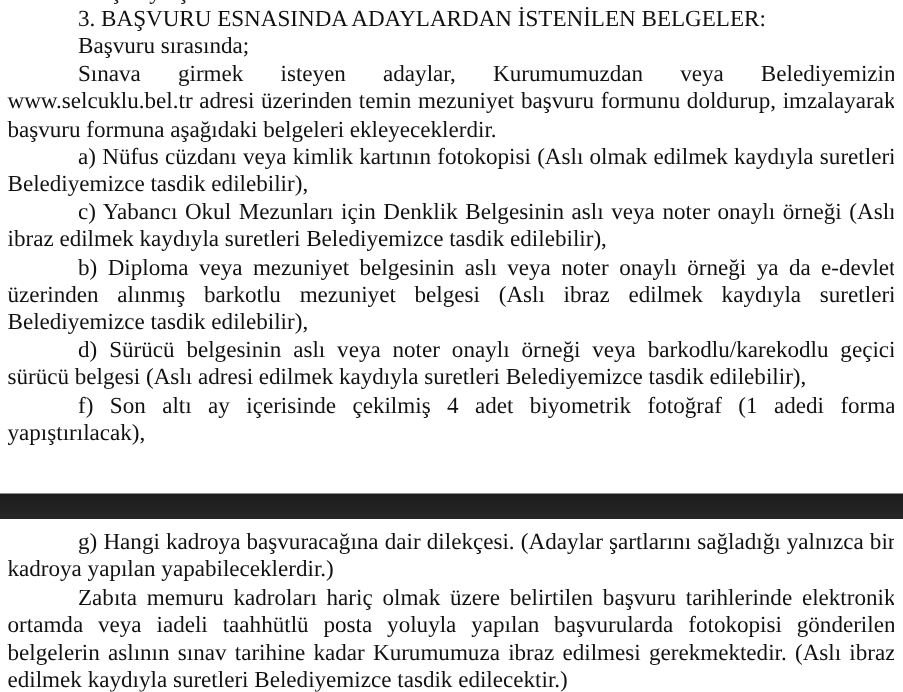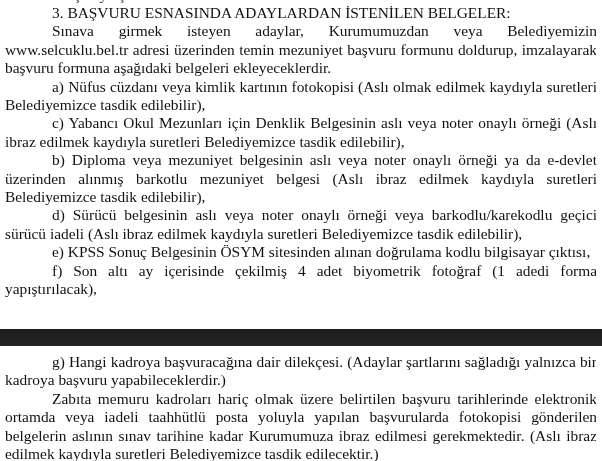--- a/index.html
+++ b/index.html
@@ -61,30 +61,30 @@
     color: #222;
   }
 </style>
 </head>
 <body>
 
 <div class="page page-top">
   <div class="cutoff-line">hususlarda şikayetçi olunamaz.</div>
   <div class="text-block" style="top:4px;">
     <p class="para">3. BAŞVURU ESNASINDA ADAYLARDAN İSTENİLEN BELGELER:</p>
+    <p class="para">Başvuru sırasında;</p>
     <p class="para">Sınava girmek isteyen adaylar, Kurumumuzdan veya Belediyemizin www.selcuklu.bel.tr adresi üzerinden temin mezuniyet başvuru formunu doldurup, imzalayarak başvuru formuna aşağıdaki belgeleri ekleyeceklerdir.</p>
     <p class="para"><span>a)</span> <span>Nüfus cüzdanı veya kimlik kartının fotokopisi (Aslı olmak edilmek kaydıyla suretleri Belediyemizce tasdik edilebilir),</span></p>
     <p class="para"><span>c)</span> <span>Yabancı Okul Mezunları için Denklik Belgesinin aslı veya noter onaylı örneği (Aslı ibraz edilmek kaydıyla suretleri Belediyemizce tasdik edilebilir),</span></p>
     <p class="para"><span>b)</span> <span>Diploma veya mezuniyet belgesinin aslı veya noter onaylı örneği ya da e-devlet üzerinden alınmış barkotlu mezuniyet belgesi (Aslı ibraz edilmek kaydıyla suretleri Belediyemizce tasdik edilebilir),</span></p>
-    <p class="para"><span>d)</span> <span>Sürücü belgesinin aslı veya noter onaylı örneği veya barkodlu/karekodlu geçici sürücü iadeli (Aslı ibraz edilmek kaydıyla suretleri Belediyemizce tasdik edilebilir),</span></p>
-    <p class="para"><span>e)</span> <span>KPSS Sonuç Belgesinin ÖSYM sitesinden alınan doğrulama kodlu bilgisayar çıktısı,</span></p>
+    <p class="para"><span>d)</span> <span>Sürücü belgesinin aslı veya noter onaylı örneği veya barkodlu/karekodlu geçici sürücü belgesi (Aslı adresi edilmek kaydıyla suretleri Belediyemizce tasdik edilebilir),</span></p>
     <p class="para"><span>f)</span> <span>Son altı ay içerisinde çekilmiş 4 adet biyometrik fotoğraf (1 adedi forma yapıştırılacak),</span></p>
   </div>
 </div>
 
 <div class="page-gap"></div>
 
 <div class="page page-bottom">
   <div class="text-block" style="top:7px;">
-    <p class="para"><span>g)</span> <span>Hangi kadroya başvuracağına dair dilekçesi. (Adaylar şartlarını sağladığı yalnızca bir kadroya başvuru yapabileceklerdir.)</span></p>
+    <p class="para"><span>g)</span> <span>Hangi kadroya başvuracağına dair dilekçesi. (Adaylar şartlarını sağladığı yalnızca bir kadroya yapılan yapabileceklerdir.)</span></p>
     <p class="para">Zabıta memuru kadroları hariç olmak üzere belirtilen başvuru tarihlerinde elektronik ortamda veya iadeli taahhütlü posta yoluyla yapılan başvurularda fotokopisi gönderilen belgelerin aslının sınav tarihine kadar Kurumumuza ibraz edilmesi gerekmektedir. (Aslı ibraz edilmek kaydıyla suretleri Belediyemizce tasdik edilecektir.)</p>
   </div>
 </div>
 
 </body></html>

